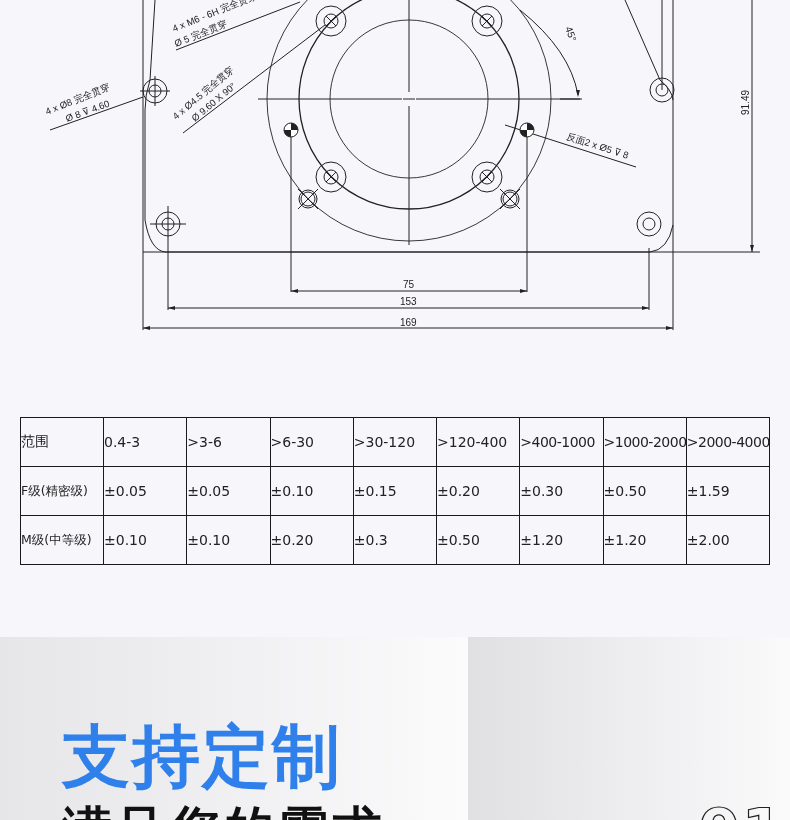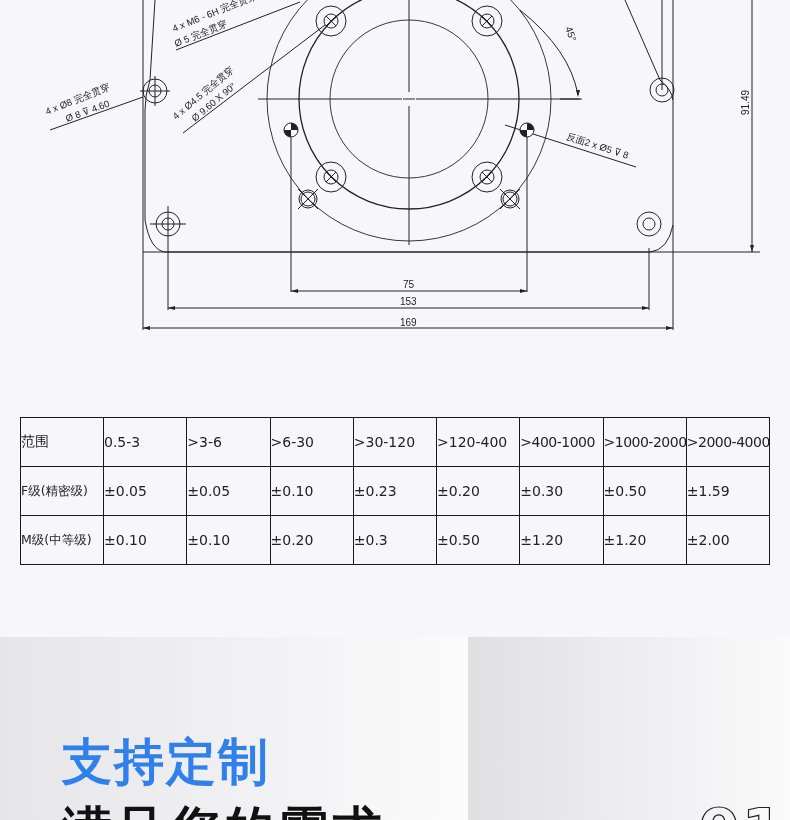--- a/index.html
+++ b/index.html
@@ -26,22 +26,22 @@
   .banner { position: absolute; left: 0; top: 637px; width: 790px; height: 183px; overflow: hidden; }
   .banner-left {
     position: absolute; left: 0; top: 0; width: 468px; height: 183px;
     background: linear-gradient(90deg, #e6e6e8 0%, #eeeef0 40%, #fbfbfc 100%);
   }
   .banner-right {
     position: absolute; left: 468px; top: 0; width: 322px; height: 183px;
     background: linear-gradient(90deg, #e0e0e2 0%, #ececee 45%, #fafafb 100%);
   }
   .headline-1 {
-    position: absolute; left: 62px; top: 95px; font-size: 50px; font-weight: bold;
-    color: #2f80ea; letter-spacing: 2px; font-family: Liberation Serif, serif; line-height: 60px;
+    position: absolute; left: 62px; top: 95px; font-size: 68px; font-weight: bold;
+    color: #2f80ea; letter-spacing: 2px; font-family: Liberation Mono, monospace; line-height: 60px;
   }
   .headline-2 {
     position: absolute; left: 62px; top: 163px; font-size: 50px; font-weight: bold;
     color: #111; letter-spacing: 4px; font-family: "DejaVu Sans", sans-serif; line-height: 60px;
   }
   .product-label {
     position: absolute; right: 62px; top: 100px; text-align: right; color: #777;
     font-size: 13.5px; line-height: 21px; letter-spacing: 0.2px; font-family: "DejaVu Sans", sans-serif;
   }
   .big-number {
@@ -164,35 +164,35 @@
     <text transform="translate(176,120) rotate(-40)" font-size="9.5">4 x Ø4.5 完全贯穿</text>
     <text transform="translate(195,122) rotate(-40)" font-size="9.5">Ø 9.60 X 90°</text>
     <text transform="translate(566,139) rotate(18)" font-size="9.5">反面2 x Ø5 ⊽ 8</text>
   </svg>
 </div>
 
 <table class="tol-table">
   <tbody>
       <tr>
     <td class="rowhead">范围</td>
-    <td>0.5-3</td>
+    <td>0.4-3</td>
     <td>&gt;3-6</td>
     <td>&gt;6-30</td>
     <td>&gt;30-120</td>
     <td>&gt;120-400</td>
     <td class="small">&gt;400-1000</td>
     <td class="small">&gt;1000-2000</td>
     <td class="small">&gt;2000-4000</td>
   </tr>
   <tr>
     <td class="rowhead">F级(精密级)</td>
     <td>±0.05</td>
     <td>±0.05</td>
     <td>±0.10</td>
-    <td>±0.23</td>
+    <td>±0.15</td>
     <td>±0.20</td>
     <td>±0.30</td>
     <td>±0.50</td>
     <td>±1.59</td>
   </tr>
   <tr>
     <td class="rowhead">M级(中等级)</td>
     <td>±0.10</td>
     <td>±0.10</td>
     <td>±0.20</td>

